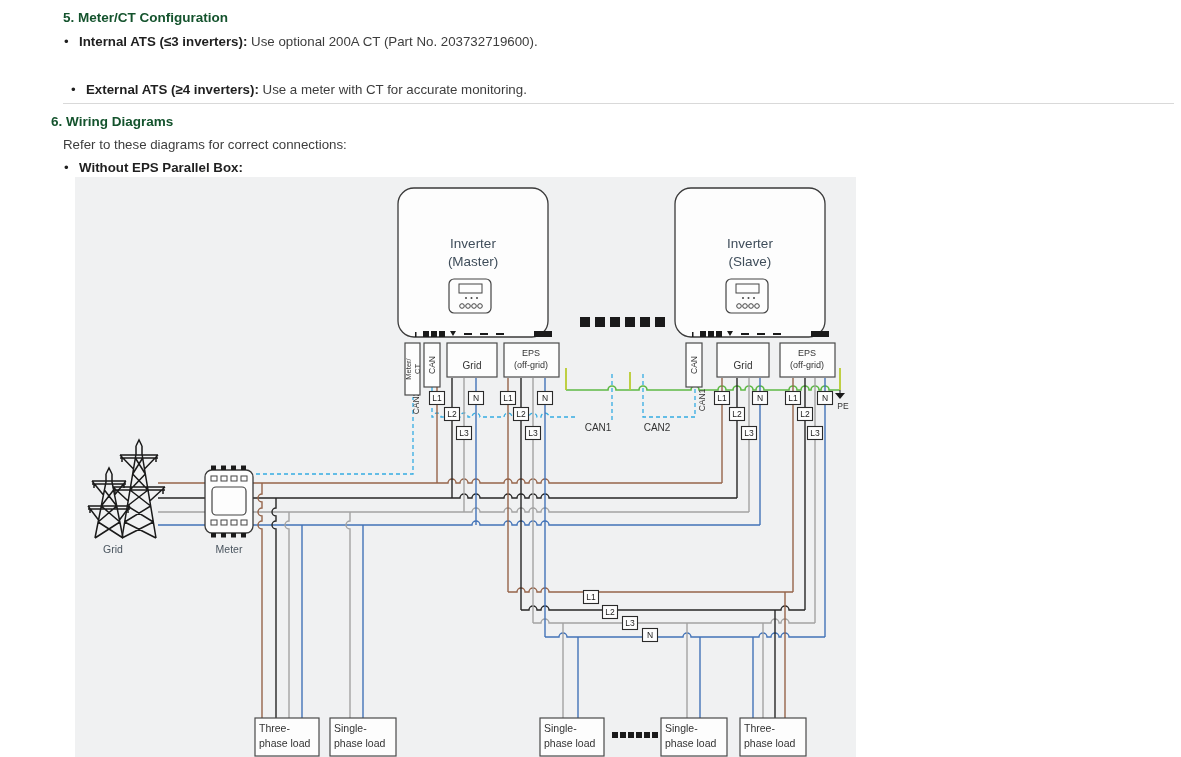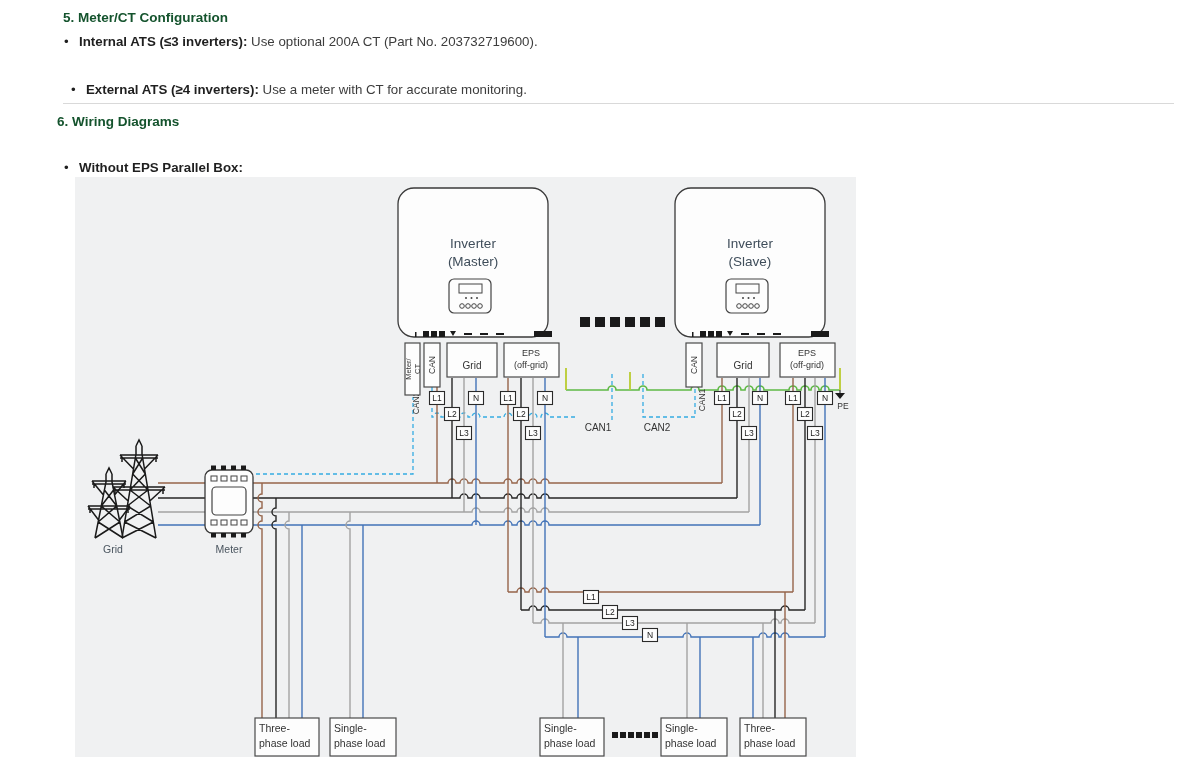--- a/index.html
+++ b/index.html
@@ -16,21 +16,22 @@
   text{font-family:"Liberation Sans","DejaVu Sans",sans-serif;}
 </style>
 </head>
 <body>
 
 <div class="doc">
   <div class="line h" style="left:63px;top:10px;">5. Meter/CT Configuration</div>
   <div class="line" style="left:64px;top:34px;"><span class="marker">•</span><span class="b">Internal ATS (≤3 inverters):</span><span> Use optional 200A CT (Part No. 203732719600).</span></div>
   <div class="line" style="left:64px;top:82px;margin-left:7px;"><span class="marker">•</span><span class="b">External ATS (≥4 inverters):</span><span> Use a meter with CT for accurate monitoring.</span></div>
   <div class="divider" style="top:103px;"></div>
-  <div class="line h" style="left:57px;top:114px;text-align:center;">6. Wiring Diagrams</div>
+  <div class="line h" style="left:51px;top:114px;text-align:center;">6. Wiring Diagrams</div>
+  <div class="line" style="left:63px;top:137px;">Refer to these diagrams for correct connections:</div>
   <div class="line" style="left:64px;top:160px;"><span class="marker">•</span><span class="b">Without EPS Parallel Box:</span></div>
   <div id="diagram">
       <svg width="781" height="580" viewBox="75 177 781 580">
         <g>
           <path d="M566 390L608 390A4 4 0 0 1 616 390L639 390A4 4 0 0 1 647 390L691 390A4 4 0 0 1 699 390L718 390A4 4 0 0 1 726 390L733 390A4 4 0 0 1 741 390L745 390A4 4 0 0 1 753 390L756 390A4 4 0 0 1 764 390L789 390A4 4 0 0 1 797 390L801 390A4 4 0 0 1 809 390L811 390A4 4 0 0 1 819 390L821 390A4 4 0 0 1 829 390L840 390" fill="none" stroke="#5eb945" stroke-width="1.6"></path>
           <path d="M566 390V368" fill="none" stroke="#b9cb2f" stroke-width="1.8"></path>
           <path d="M630 390V372" fill="none" stroke="#b9cb2f" stroke-width="1.8"></path>
           <path d="M840 390V368" fill="none" stroke="#b9cb2f" stroke-width="1.8"></path>
           <path d="M840 390V393" fill="none" stroke="#3a3a3a" stroke-width="1.2"></path>
           <polygon points="835,393 845,393 840,399" fill="#1a1a1a"></polygon>

